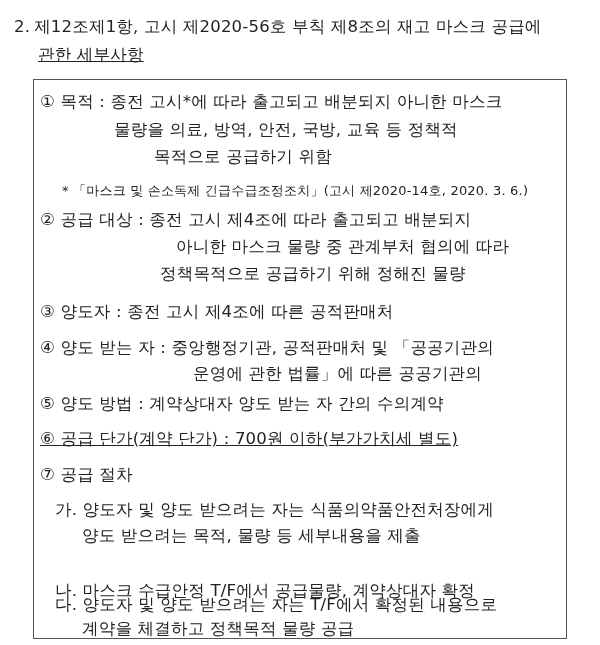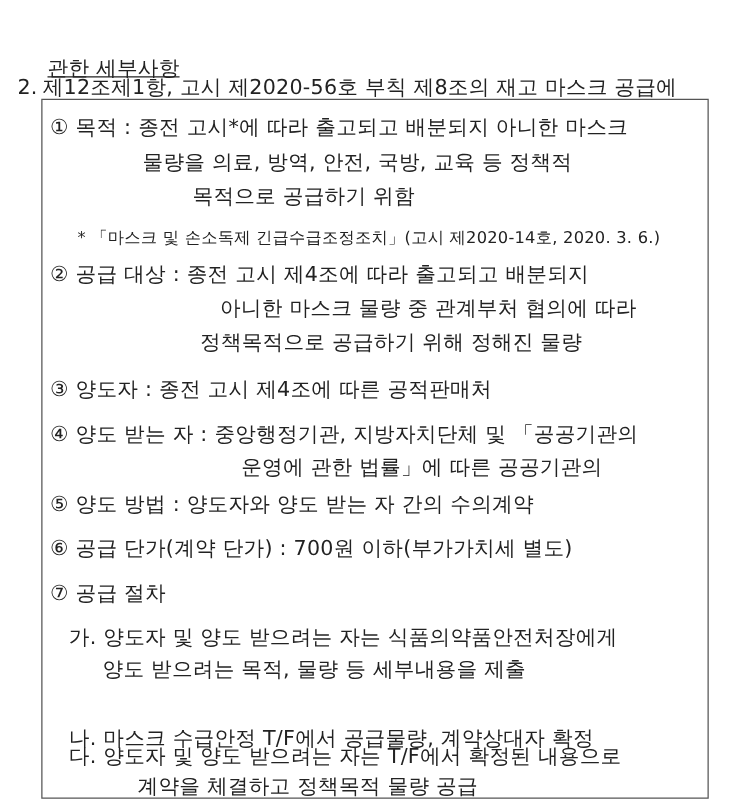--- a/index.html
+++ b/index.html
@@ -17,21 +17,21 @@
       border: 1.5px solid #555555; box-sizing: border-box;
     }
     .footnote { font-size: 13px; }
     .num { display: inline-block; margin-right: 4px; }
   </style>
 </head>
 <body>
 
 <div>
 
-  <div class="line heading" style="top:17px;margin-top:43px;">
+  <div class="line heading" style="top:17px;">
     <span class="num">2.</span><span>제12조제1항, 고시 제2020-56호 부칙 제8조의 재고 마스크 공급에</span>
   </div>
   <div class="line" style="left:38px; top:45px;text-decoration:underline;">관한 세부사항</div>
 
   <div class="box"></div>
 
   <div class="line" style="left:40px; top:92px;">
     <span>①</span>
     <span>목적 :</span>
     <span>종전 고시*에 따라 출고되고 배분되지 아니한 마스크</span>
@@ -54,31 +54,31 @@
 
   <div class="line" style="left:40px; top:302px;">
     <span>③</span>
     <span>양도자 :</span>
     <span>종전 고시 제4조에 따른 공적판매처</span>
   </div>
 
   <div class="line" style="left:40px; top:338px;">
     <span>④</span>
     <span>양도 받는 자 :</span>
-    <span>중앙행정기관, 지방자치단체 및 「공공기관의</span>
+    <span>중앙행정기관, 공적판매처 및 「공공기관의</span>
   </div>
   <div class="line" style="left:193px; top:364px;">운영에 관한 법률」에 따른 공공기관의</div>
 
   <div class="line" style="left:40px; top:394px;">
     <span>⑤</span>
     <span>양도 방법 :</span>
-    <span>양도자와 양도 받는 자 간의 수의계약</span>
+    <span>계약상대자 양도 받는 자 간의 수의계약</span>
   </div>
 
-  <div class="line" style="left:40px; top:429px;">
+  <div class="line" style="left:40px; top:429px;text-decoration:underline;">
     <span>⑥</span>
     <span>공급 단가(계약 단가) :</span>
     <span>700원 이하(부가가치세 별도)</span>
   </div>
 
   <div class="line" style="left:40px; top:465px;">
     <span>⑦</span>
     <span>공급 절차</span>
   </div>
 
@@ -90,15 +90,15 @@
 
   <div class="line" style="left:55px; top:581px;">
     <span>나.</span>
     <span>마스크 수급안정 T/F에서 공급물량, 계약상대자 확정</span>
   </div>
 
   <div class="line" style="left:55px; top:595px;">
     <span>다.</span>
     <span>양도자 및 양도 받으려는 자는 T/F에서 확정된 내용으로</span>
   </div>
-  <div class="line" style="left:82px; top:619px;margin-left:28px;">계약을 체결하고 정책목적 물량 공급</div>
+  <div class="line" style="left:82px; top:619px;">계약을 체결하고 정책목적 물량 공급</div>
 
 </div>
 
 </body></html>

